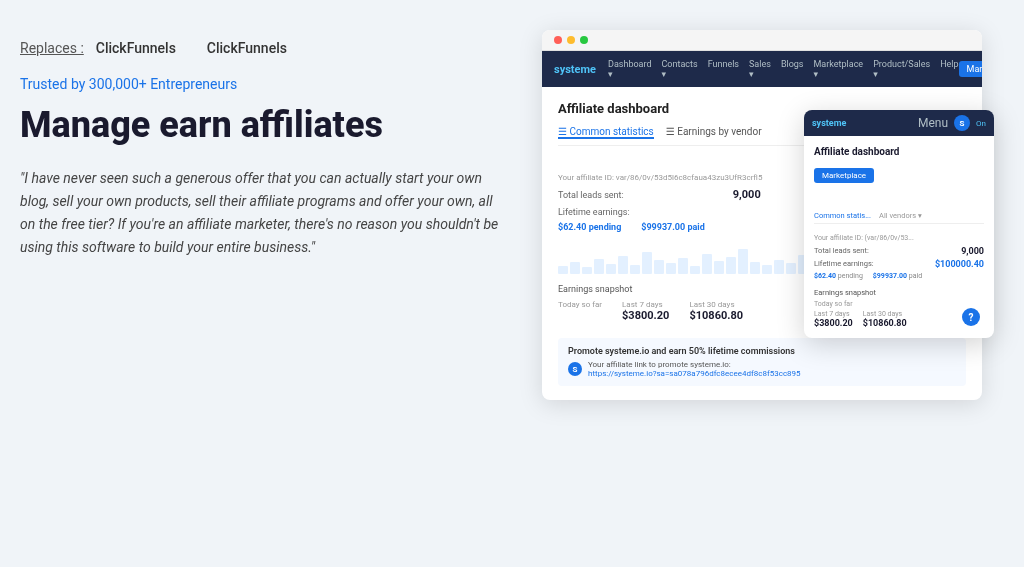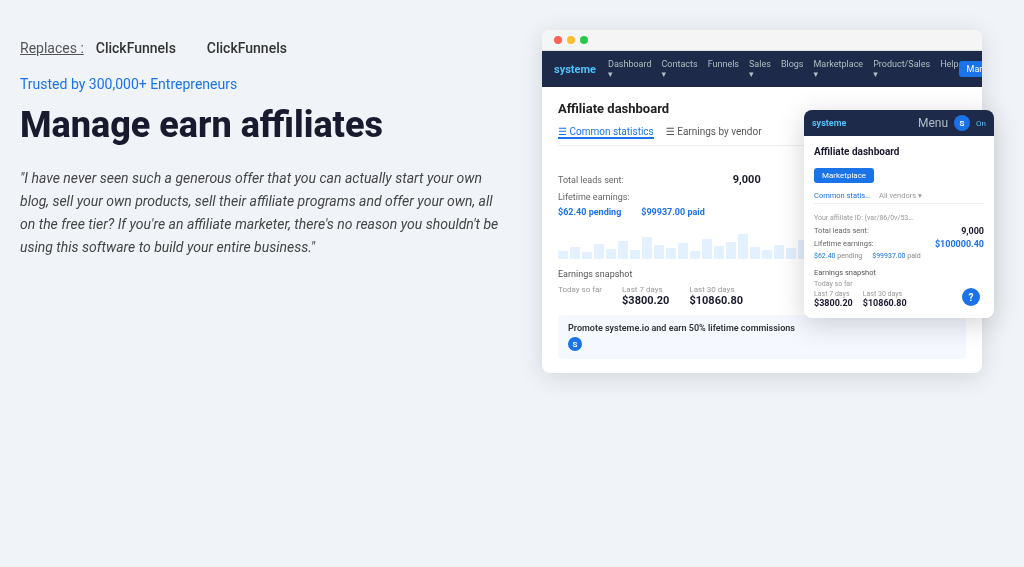--- a/index.html
+++ b/index.html
@@ -240,21 +240,21 @@
     }
     .db-chart-bar {
       background: #e3f0ff;
       border-radius: 1px;
       width: 10px;
     }
     .db-promote-section {
       background: #f5f9ff;
       border-radius: 4px;
       padding: 8px 10px;
-      margin-top: 8px;
+      margin-top: 16px;
     }
     .db-promote-title {
       font-size: 9px;
       color: #333;
       font-weight: 600;
       margin-bottom: 4px;
     }
     .db-promote-row {
       display: flex;
       align-items: center;
@@ -320,31 +320,31 @@
     .ov-btn {
       background: #1a73e8;
       color: #fff;
       font-size: 8px;
       padding: 3px 8px;
       border-radius: 3px;
       margin-bottom: 8px;
       display: inline-block;
     }
     .ov-tabs { display: flex; gap: 8px; margin-bottom: 6px; border-bottom: 1px solid #eee; padding-bottom: 3px; }
-    .ov-tab { font-size: 7.5px; color: #999; }
+    .ov-tab { font-size: 7.5px; color: #999; margin-top: 20px; }
     .ov-tab.active { color: #1a73e8; }
     .ov-filter-row { display: flex; justify-content: flex-end; margin-bottom: 4px; }
     .ov-id-row { font-size: 7px; color: #999; margin-bottom: 4px; }
     .ov-stat-row { display: flex; justify-content: space-between; margin-bottom: 3px; }
     .ov-stat-label { font-size: 7.5px; color: #666; }
     .ov-stat-value { font-size: 9px; font-weight: 700; color: #1a1a2e; }
     .ov-stat-value.blue { color: #1a73e8; }
     .ov-pending-row { display: flex; gap: 10px; margin-bottom: 8px; }
     .ov-pending { font-size: 7px; color: #888; }
-    .ov-pending span { color: #1a73e8; font-weight: 400; margin-top: 19px; }
+    .ov-pending span { color: #1a73e8; font-weight: 700; margin-top: 19px; }
     .ov-earnings-title { font-size: 7.5px; color: #555; margin-bottom: 3px; }
     .ov-earnings-row { display: flex; gap: 10px; }
     .ov-earn-label { font-size: 7px; color: #999; }
     .ov-earn-value { font-size: 9px; font-weight: 700; color: #1a1a2e; }
     .ov-help-btn {
       width: 18px; height: 18px;
       background: #1a73e8;
       border-radius: 50%;
       color: #fff;
       font-size: 10px;
@@ -411,20 +411,21 @@
 
         <div class="db-tabs">
           <span class="db-tab active">☰ Common statistics</span>
           <span class="db-tab">☰ Earnings by vendor</span>
         </div>
 
         <div class="db-filter-row">
           <span class="db-filter">All Vendors</span>
         </div>
 
+        <div style="font-size:8px;color:#999;margin-bottom:6px;">Your affiliate ID: var/86/0v/53d5l6c8cfaua43zu3UfR3crfl5</div>
 
         <div class="db-stat-row">
           <span class="db-stat-label">Total leads sent:</span>
           <span class="db-stat-value">9,000</span>
           <span class="db-date-range">1 April 2021 - 30 April 2021</span>
         </div>
 
         <div class="db-stat-row">
           <span class="db-stat-label">Lifetime earnings:</span>
           <span class="db-stat-value blue">$100000.40</span>
@@ -487,20 +488,24 @@
               <div class="db-earnings-label">Last 30 days</div>
               <div class="db-earnings-value">$10860.80</div>
             </div>
           </div>
         </div>
 
         <div class="db-promote-section">
           <div class="db-promote-title">Promote systeme.io and earn 50% lifetime commissions</div>
           <div class="db-promote-row">
             <div class="db-s-icon">S</div>
+            <div>
+              <div style="font-size:8px;color:#555;">Your affiliate link to promote systeme.io:</div>
+              <div class="db-link-text">https://systeme.io?sa=sa078a796dfc8ecee4df8c8f53cc895</div>
+            </div>
           </div>
         </div>
 
       </div>
     </div>
 
     <div class="dashboard-overlay">
       <div class="ov-nav">
         <span class="ov-logo">systeme</span>
         <div class="ov-nav-right">

